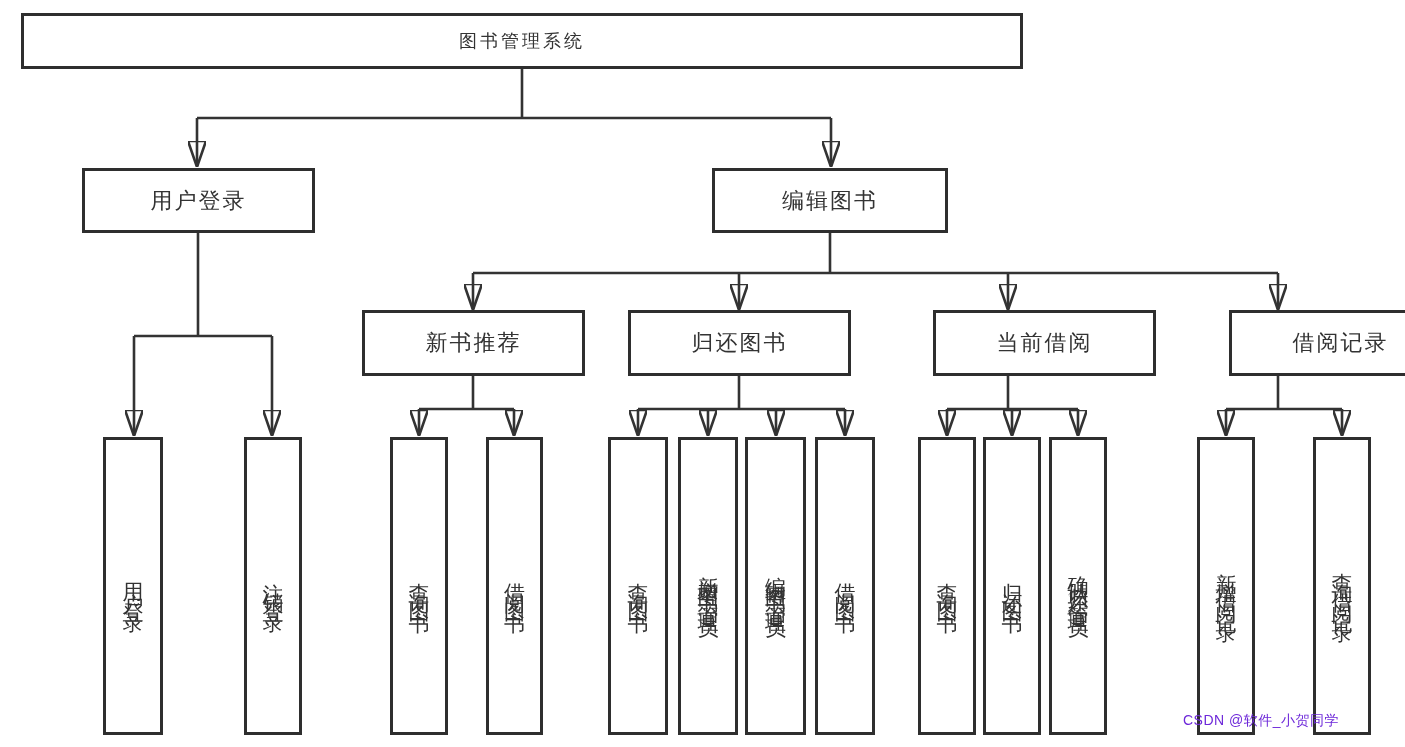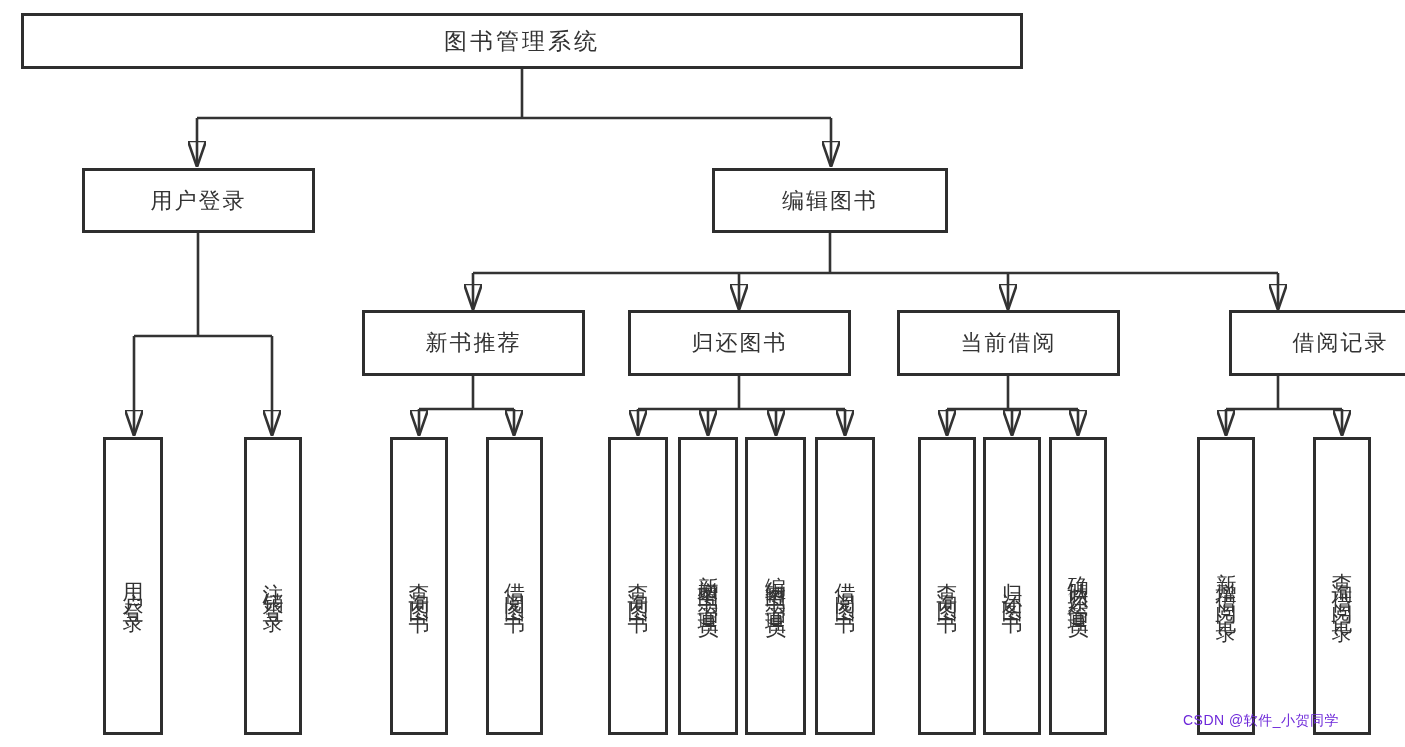--- a/index.html
+++ b/index.html
@@ -6,21 +6,21 @@
   .canvas{
     position:relative;width:1405px;height:747px;background:#ffffff;
     font-family:"Liberation Sans","DejaVu Sans",sans-serif;overflow:hidden;
   }
   .connectors{position:absolute;left:0;top:0;z-index:1;}
   .connectors path,.connectors line{stroke:#333333;stroke-width:2.6;fill:none;}
   .box{
     position:absolute;box-sizing:border-box;border:3px solid #2e2e2e;background:#ffffff;
     display:flex;align-items:center;justify-content:center;z-index:2;color:#333333;
   }
-  .root-box .lbl{font-size:23px;letter-spacing:3px;}
+  .root-box .lbl{font-size:18px;letter-spacing:3px;}
   .hbox .lbl{font-size:22px;letter-spacing:2px;}
   .vbox .lbl{
     writing-mode:vertical-rl;text-orientation:mixed;
     font-size:21px;letter-spacing:10px;line-height:1.05;
   }
   .vbox.tight .lbl{letter-spacing:6px;}
   .watermark{
     position:absolute;left:1183px;top:712px;z-index:3;
     font-size:14px;color:#6d28d9;letter-spacing:0.5px;white-space:nowrap;
   }
@@ -95,21 +95,21 @@
   <div class="box hbox" style="left:712px;top:168px;width:236px;height:65px;">
     <span class="lbl">编辑图书</span>
   </div>
 
   <div class="box hbox" style="left:362px;top:310px;width:223px;height:66px;text-align:right;">
     <span class="lbl">新书推荐</span>
   </div>
   <div class="box hbox" style="left:628px;top:310px;width:223px;height:66px;">
     <span class="lbl">归还图书</span>
   </div>
-  <div class="box hbox" style="left:897px;top:310px;width:223px;height:66px;">
+  <div class="box hbox" style="left:933px;top:310px;width:223px;height:66px;">
     <span class="lbl">当前借阅</span>
   </div>
   <div class="box hbox" style="left:1229px;top:310px;width:223px;height:66px;">
     <span class="lbl">借阅记录</span>
   </div>
 
   <div class="box vbox" style="left:103px;top:437px;width:60px;height:298px;">
     <span class="lbl">用户登录</span>
   </div>
   <div class="box vbox" style="left:244px;top:437px;width:58px;height:298px;">

